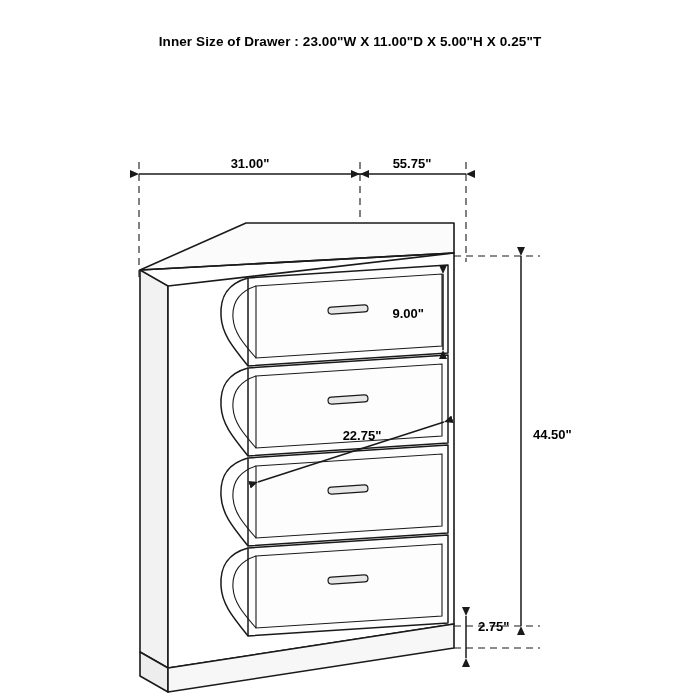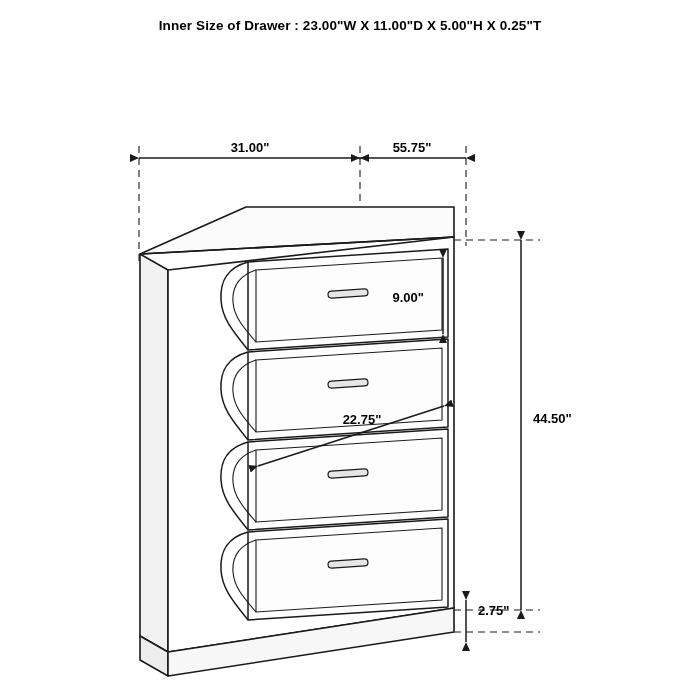--- a/index.html
+++ b/index.html
@@ -12,20 +12,21 @@
     height: 700px;
     font-family: "Liberation Sans", sans-serif;
     color: #111111;
     overflow: hidden;
     position: relative;
   }
   #stage {
     position: relative;
     width: 700px;
     height: 548px;
+    margin-top: 16px;
   }
   .title {
     position: absolute;
     top: 18px;
     left: 0;
     width: 700px;
     text-align: center;
     font-size: 13.5px;
     font-weight: bold;
     letter-spacing: 0.1px;

